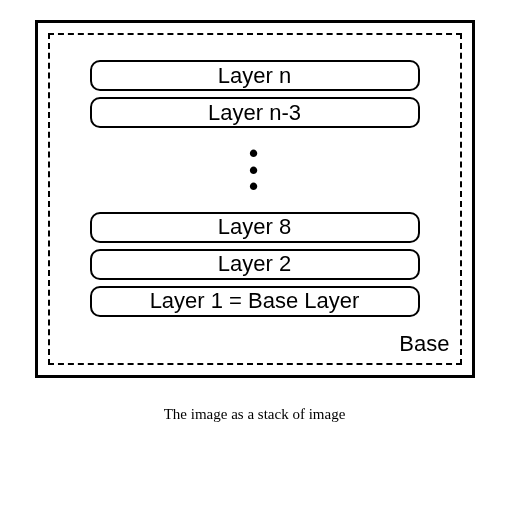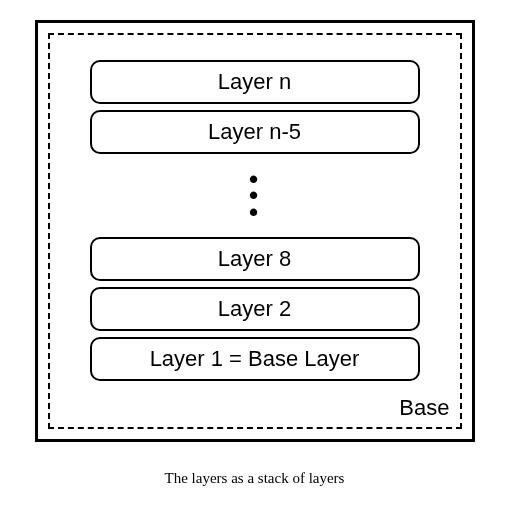--- a/index.html
+++ b/index.html
@@ -8,21 +8,21 @@
       height: 514px;
       background: #fff;
       font-family: Arial, Helvetica, sans-serif;
       display: flex;
       flex-direction: column;
       align-items: center;
       padding: 20px 30px;
     }
     .outer-box {
       width: 440px;
-      height: 422px;
+      height: 358px;
       border: 3px solid #000;
       padding: 10px;
       position: relative;
     }
     .inner-box {
       width: 100%;
       height: 100%;
       border: 2px dashed #000;
       position: relative;
       padding: 25px 40px 40px 40px;
@@ -63,26 +63,26 @@
       font-size: 15px;
       text-align: center;
     }
   </style>
 </head>
 <body>
 
 <div class="outer-box">
   <div class="inner-box">
     <div class="layer">Layer n</div>
-    <div class="layer">Layer n-5</div>
+    <div class="layer">Layer n-3</div>
     <div class="dots">
       <div>•</div>
         <div>•</div>
         <div>•</div>
     </div>
     <div class="layer">Layer 8</div>
     <div class="layer">Layer 2</div>
     <div class="layer">Layer 1 = Base Layer</div>
     <div class="image-label">Base</div>
   </div>
 </div>
 
-<div class="caption">The layers as a stack of layers</div>
+<div class="caption">The image as a stack of image</div>
 
 </body></html>

